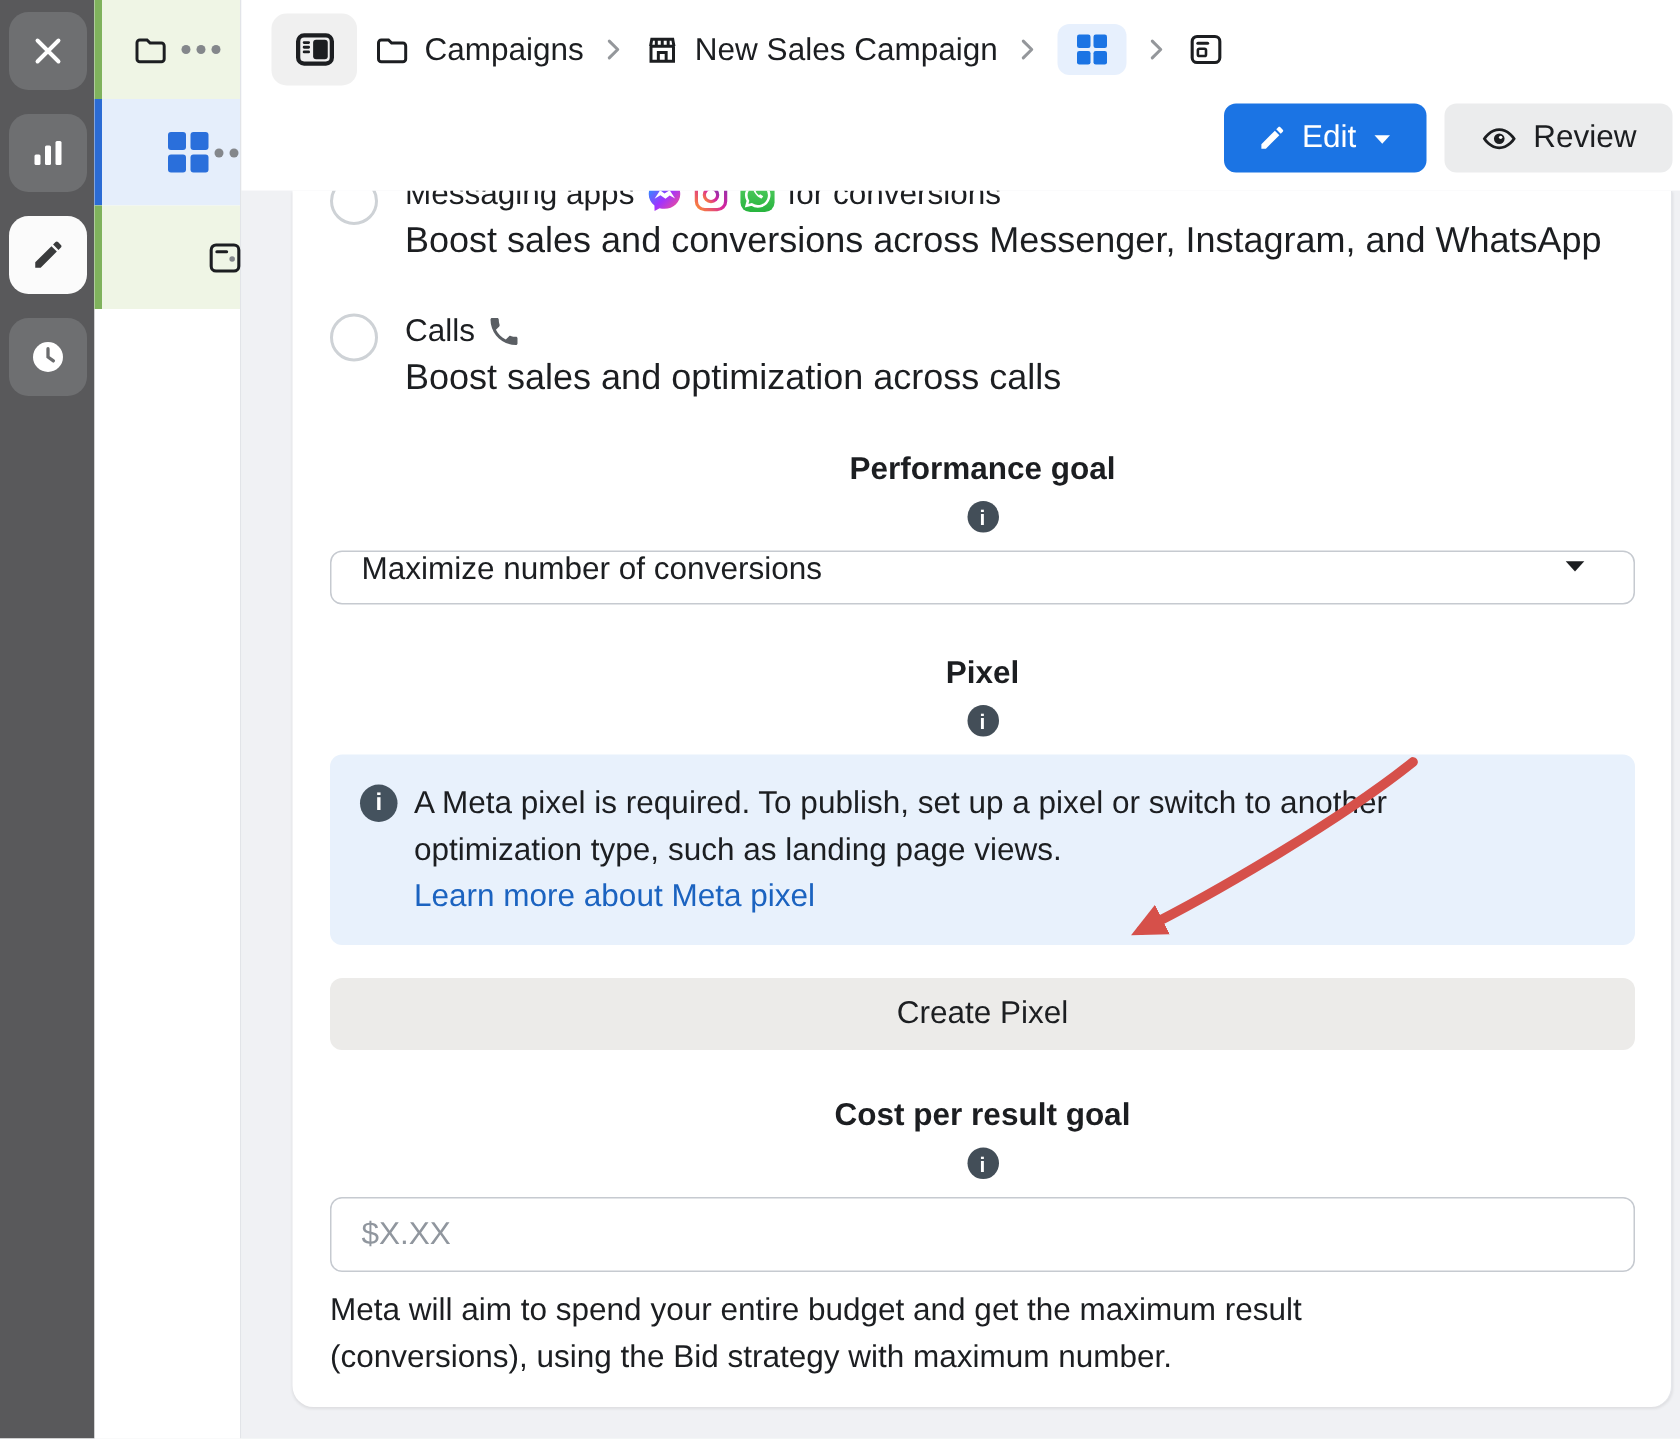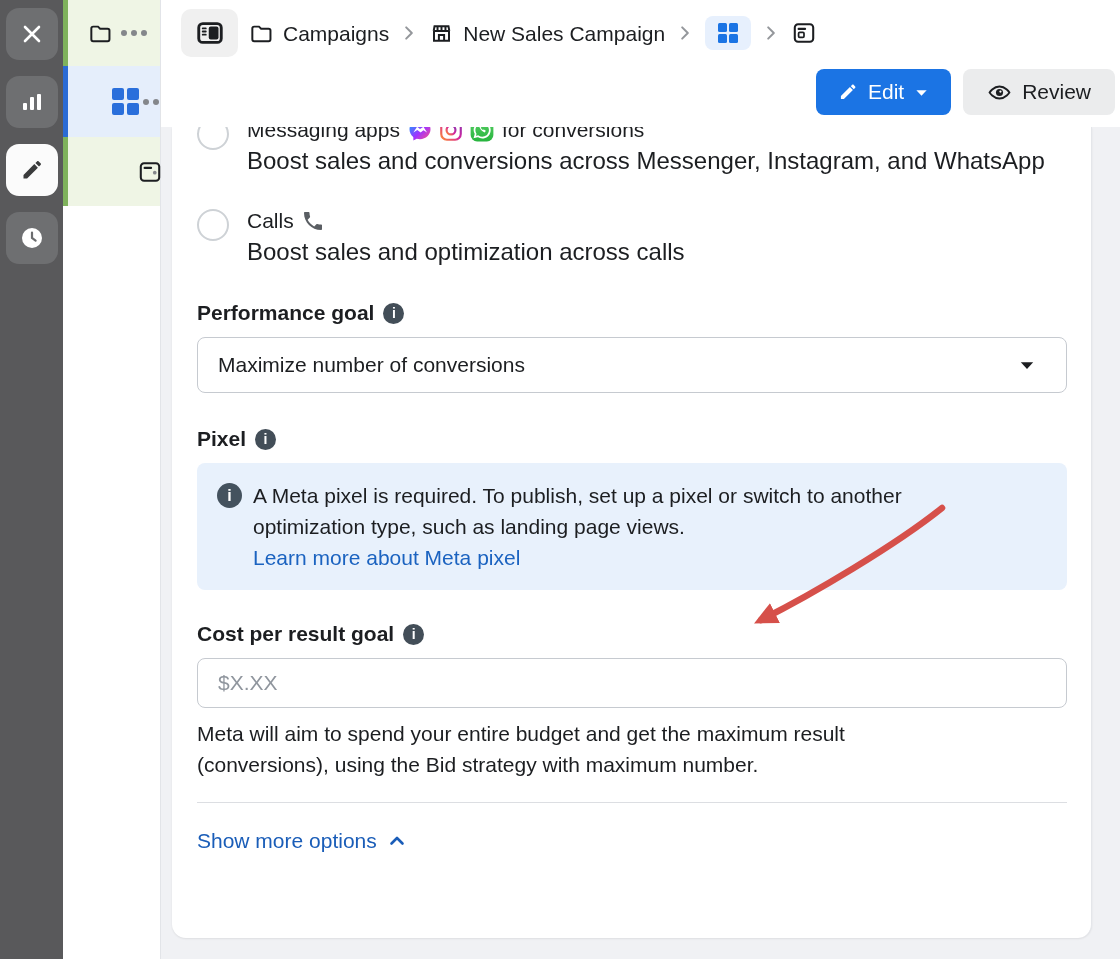--- a/index.html
+++ b/index.html
@@ -38,38 +38,38 @@
   .crumb { display:flex; align-items:flex-end; gap:9px; font-size:21px; color:#1c1e21; cursor:pointer; white-space:nowrap; }
   .crumb-sep { display:flex; align-items:center; }
   .crumb.active { background:#e7f0fd; color:#1b74e4; border-radius:8px; padding:7px 13px; }
   .actions { position:absolute; top:69px; right:5px; display:flex; gap:12px;align-items:flex-end; }
   .btn { height:46px; border:none; border-radius:8px; font-size:21px; font-family:inherit; display:flex; align-items:center; gap:10px; cursor:pointer; }
   .btn-edit { background:#1b74e4; color:#fff; padding:0 22px; }
   .btn-review { background:#ebeced; color:#1c1e21; padding:4px 24px; }
 
   
   .content { position:absolute; top:127px; left:0; right:0; bottom:0; background:#f0f1f4; }
-  .card { margin-left:11px; width:920px; height:811px; background:#fff; border-right:1px solid #e4e6ea;
+  .card { margin-left:34px; width:920px; height:811px; background:#fff; border-right:1px solid #e4e6ea;
           border-radius:0 0 14px 14px; padding:0 24px 0 25px; overflow:hidden; box-shadow:0 1px 2px rgba(0,0,0,.08); }
 
   .option-row { display:flex; gap:18px; }
   .option-row.first { margin-top:-12px; }
   .option-row.second { margin-top:32px; }
   .radio { width:32px; height:32px; border:2px solid #ced2d6; border-radius:50%; flex-shrink:0; margin-top:3px; background:#fff; cursor:pointer; }
   .option-title { font-size:21px; display:flex; align-items:center; gap:7px; line-height:30px; }
   .option-desc { font-size:24px; line-height:27px; margin-top:2px; }
   .app-icons { display:flex; gap:5px; align-items:center; }
 
-  .field-label { display:flex; align-items:center; gap:9px; font-size:21px; font-weight:bold; }
+  .field-label { display:flex; align-items:center; gap:9px; font-size:21px; font-weight:bold;flex-direction:column; }
   .lbl-perf { margin-top:36px; }
   .lbl-pixel { margin-top:34px; }
   .lbl-cost { margin-top:32px; }
   .info-dot { width:21px; height:21px; border-radius:50%; background:#434e58; color:#fff; font-size:14px; font-weight:bold; display:flex; align-items:center; justify-content:center; flex-shrink:0; font-style:normal; }
 
-  .select { margin-top:12px; height:56px; border:1px solid #c6cad0; border-radius:8px; display:flex; align-items:center; justify-content:space-between; padding:0 30px 0 20px; font-size:21px; cursor:pointer; background:#fff; }
+  .select { margin-top:12px; height:36px; border:1px solid #c6cad0; border-radius:8px; display:flex; align-items:flex-start; justify-content:space-between; padding:0 30px 0 20px; font-size:21px; cursor:pointer; background:#fff; }
   .select .caret { color:#1c1e21; }
 
   .notice { margin-top:12px; background:#e8f1fc; border-radius:8px; padding:17px 20px; display:flex; gap:11px; }
   .notice .info-dot { width:25px; height:25px; font-size:16px; background:#44525e; margin-top:3px; }
   .notice-text { font-size:21px; line-height:31px; max-width:760px; }
   .notice-link { color:#1b63c0; cursor:pointer; display:inline-block; }
 
   .btn-create { margin-top:22px; width:100%; height:48px; background:#ecebe9; border:none; border-radius:8px; font-size:21px; font-family:inherit; color:#1c1e21; cursor:pointer; }
 
   .cost-input { margin-top:12px; width:100%; height:50px; border:1px solid #c6cad0; border-radius:8px; font-size:21px; font-family:inherit; padding:0 20px; color:#1c1e21; outline:none; }
@@ -354,20 +354,21 @@
           <span>Pixel</span>
           <span class="info-dot">i</span>
         </div>
         <div class="notice">
           <span class="info-dot">i</span>
           <div class="notice-text">
             <span>A Meta pixel is required. To publish, set up a pixel or switch to another optimization type, such as landing page views.</span><br>
             <span class="notice-link">Learn more about Meta pixel</span>
           </div>
         </div>
+        <button class="btn-create">Create Pixel</button>
 
         
         <div class="field-label lbl-cost">
           <span>Cost per result goal</span>
           <span class="info-dot">i</span>
         </div>
         <input class="cost-input" type="text" placeholder="$X.XX" style="">
         <div class="cost-help">Meta will aim to spend your entire budget and get the maximum result (conversions), using the Bid strategy with maximum number.</div>
 
         <div class="divider"></div>

